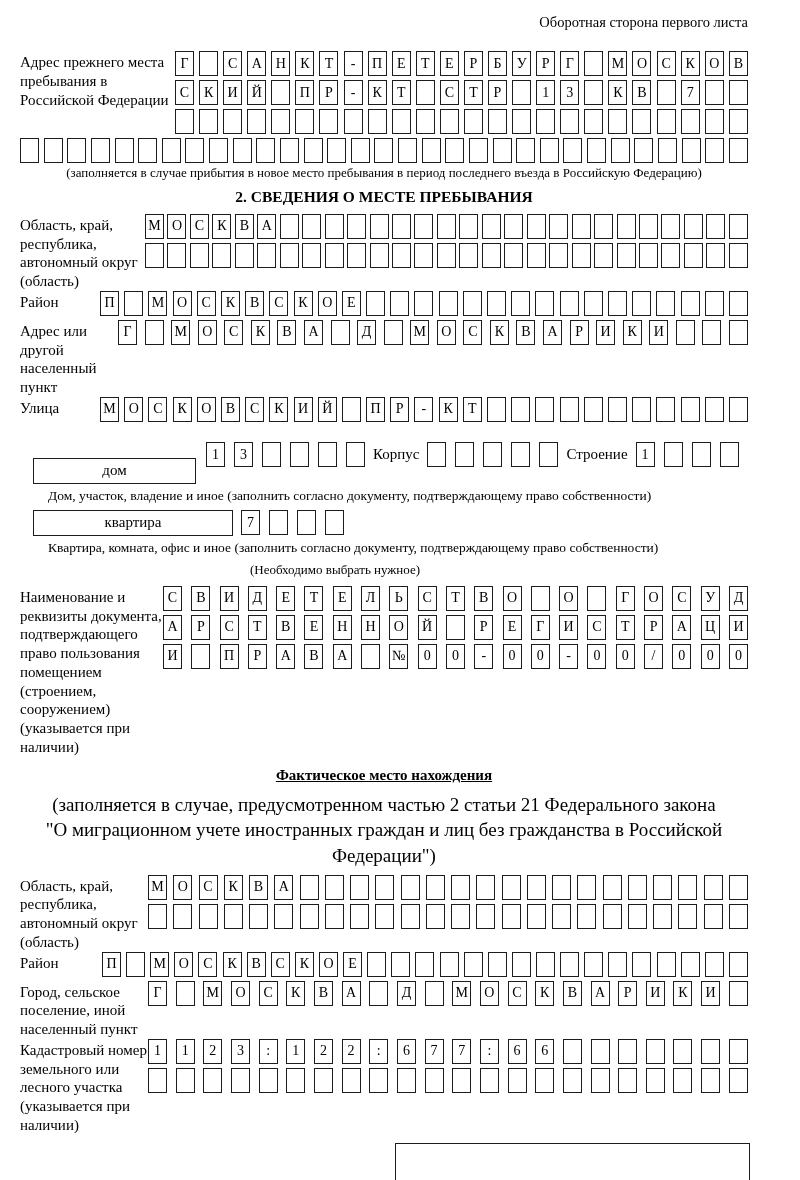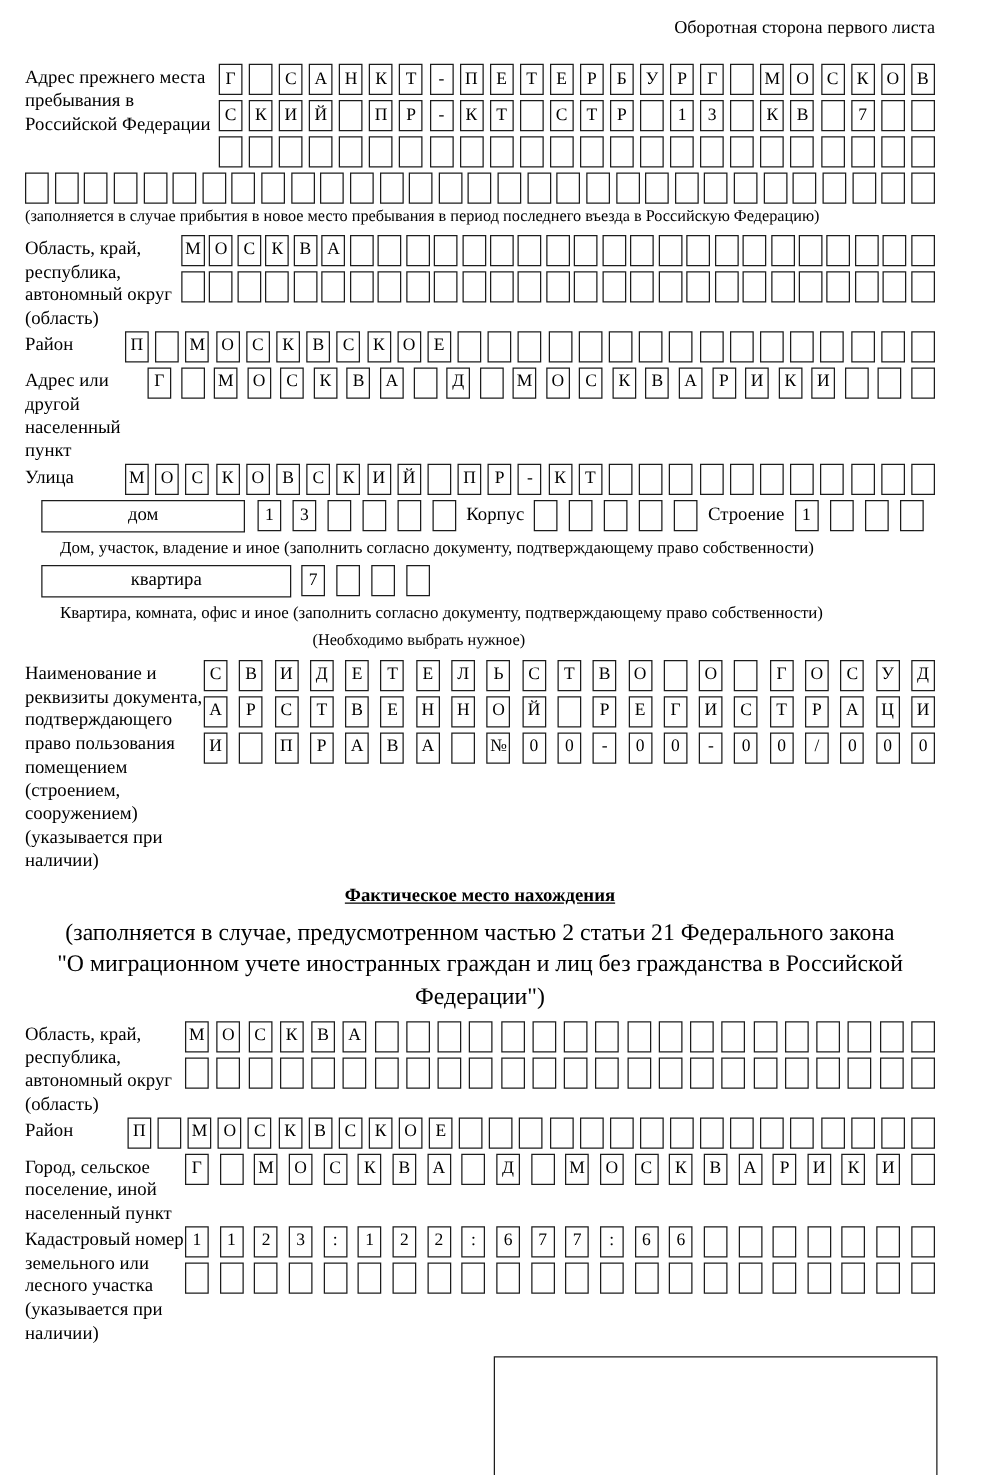--- a/index.html
+++ b/index.html
@@ -23,31 +23,31 @@
   .cells { display:flex; gap:9px; }
   .cell {
     width:19px; height:25px; flex:none;
     border:1.8px solid #1c1c1c;
     display:flex; align-items:center; justify-content:center;
     font-size:14px; line-height:1;
   }
   .fullrow { margin-left:0; margin-bottom:2px; }
 
   .caption { font-size:13px; line-height:1.3; }
-  .center { text-align:left; } .mb6{margin-bottom:6px;}
+  .center { text-align:center; } .mb6{margin-bottom:6px;}
 
   .sec-title { text-align:center; font-weight:bold; font-size:15.5px; margin:6px 0 8px 0; }
 
   .inline-row { display:flex; align-items:center; margin-left:13px; margin-bottom:4px; }
   .bigbox {
     height:26px; border:1.8px solid #1c1c1c;
     display:flex; align-items:center; justify-content:center;
     font-size:15px; flex:none;
   }
-  .bw163{width:163px; margin-right:10px;} .bw200{width:200px; margin-right:8px;}
+  .bw163{width:163px; margin-right:10px;margin-top:32px;} .bw200{width:200px; margin-right:8px;}
   .mini-label { font-size:15px; margin:0 8px; flex:none; }
   .sub-caption { font-size:13.5px; margin:2px 0 6px 28px; }
 
   .stay-row { display:flex; align-items:center; font-size:15px; margin:4px 0 2px 0; }
   .stay-opt { display:flex; align-items:center; margin-left:26px; }
   .stay-opt:first-of-type { margin-left:12px; }
   .checkbox {
     width:21px; height:24px; border:1.8px solid #1c1c1c; flex:none;
     display:flex; align-items:center; justify-content:center;
     font-size:14px; margin-right:9px;
@@ -181,20 +181,21 @@
       <span class="cell"></span>
       <span class="cell"></span>
       <span class="cell"></span>
       <span class="cell"></span>
       <span class="cell"></span>
       <span class="cell"></span>
       <span class="cell"></span>
     </div>
   <div class="caption center mb6">(заполняется в случае прибытия в новое место пребывания в период последнего въезда в Российскую Федерацию)</div>
 
+  <div class="sec-title">2. СВЕДЕНИЯ О МЕСТЕ ПРЕБЫВАНИЯ</div>
 
   <div class="field">
     <div class="flabel w125">Область, край, республика, автономный округ (область)</div>
     <div class="rows">
       <div class="boxrow">
           <span class="cell">М</span>
           <span class="cell">О</span>
           <span class="cell">С</span>
           <span class="cell">К</span>
           <span class="cell">В</span>

